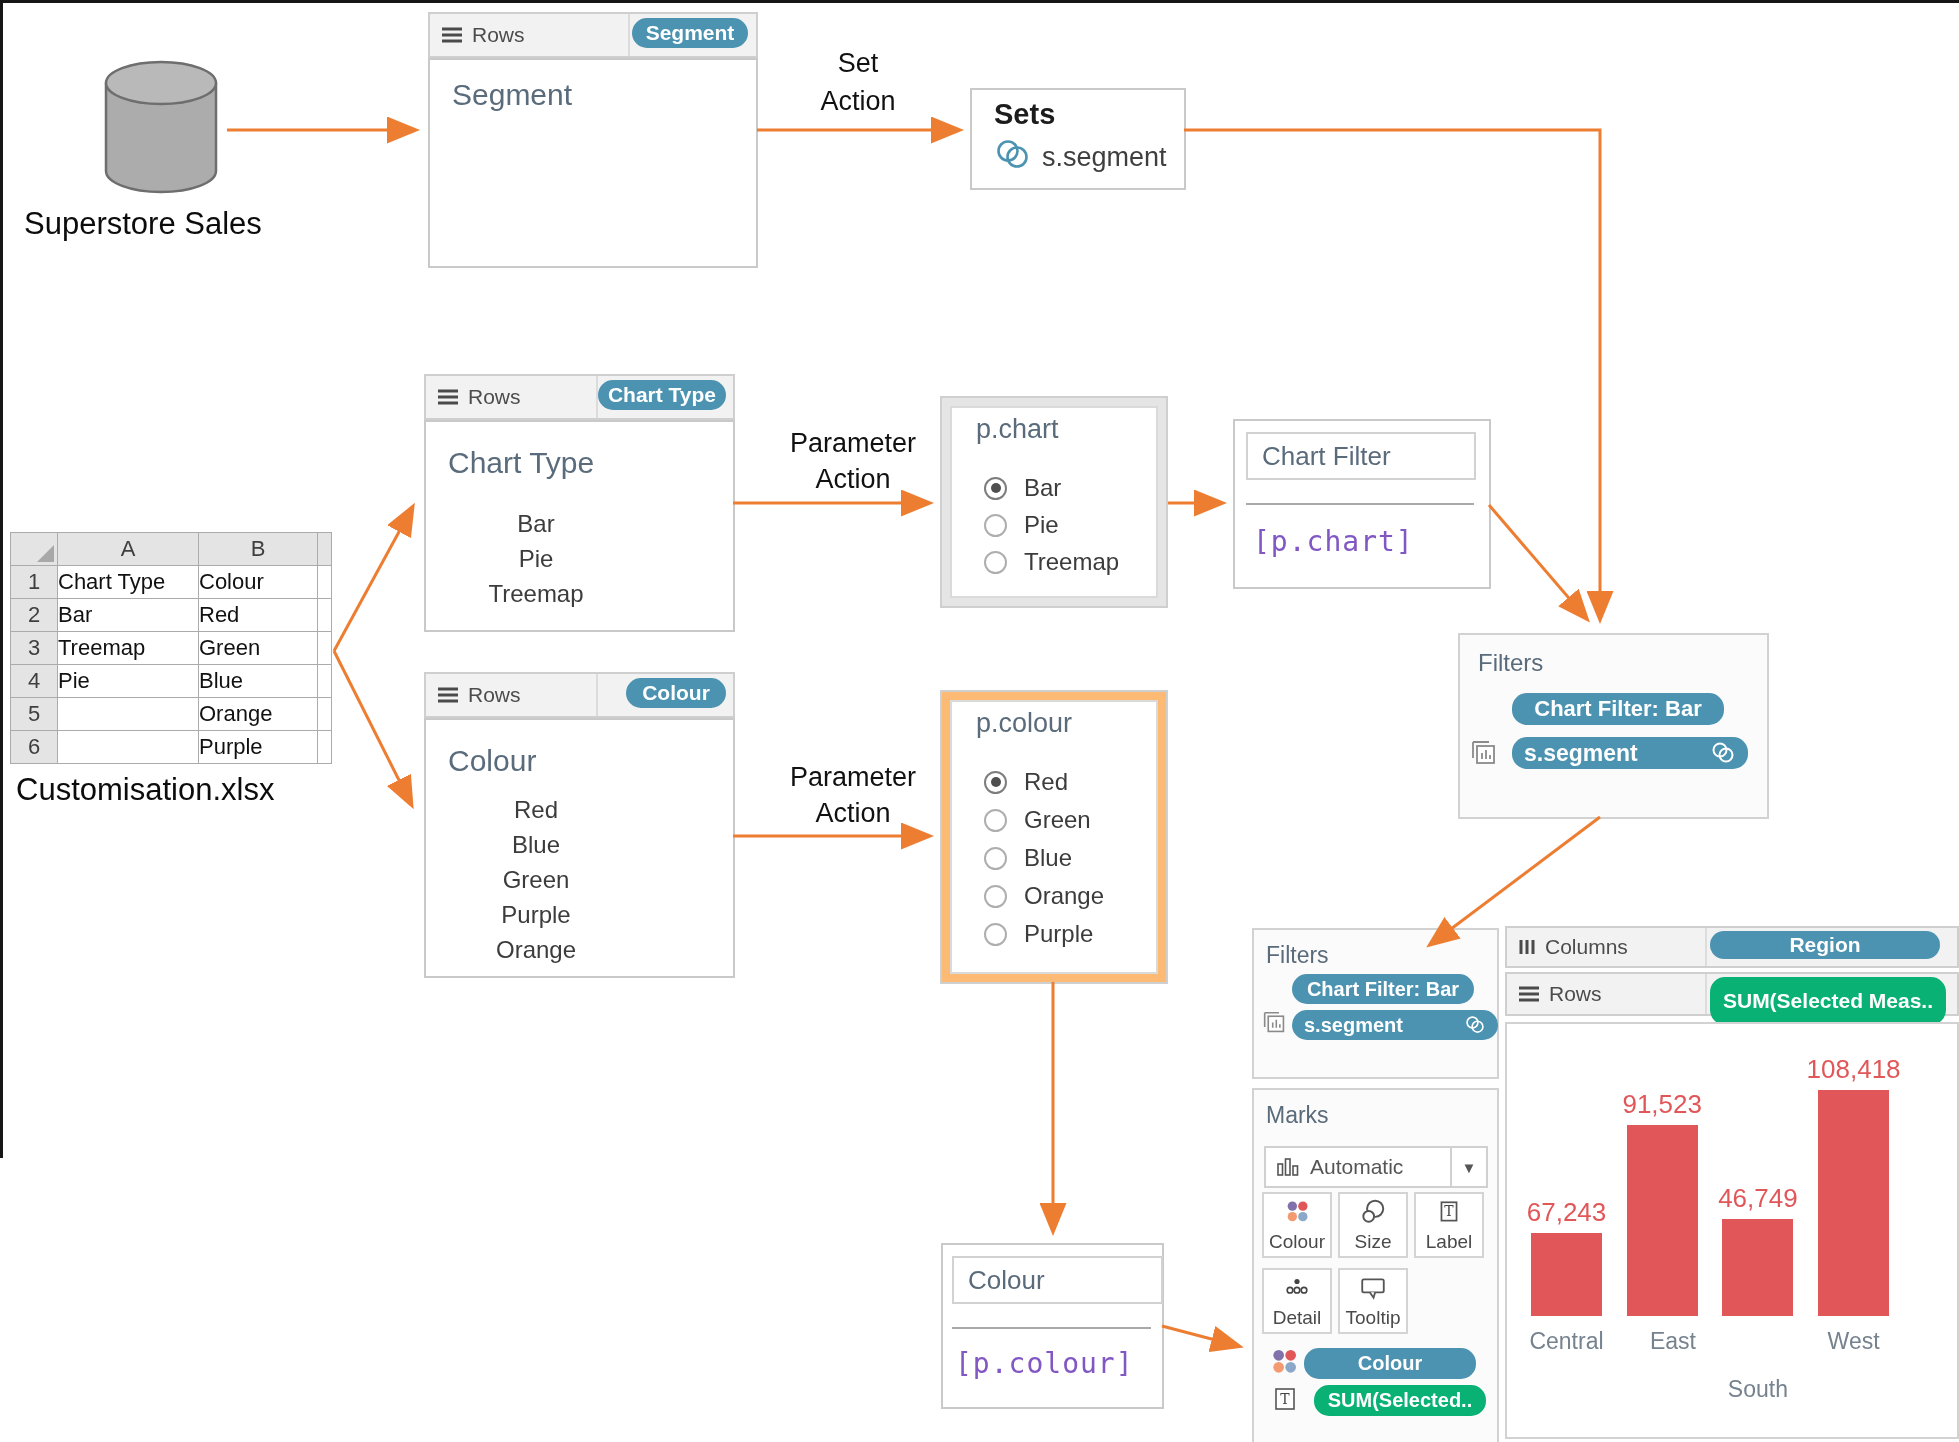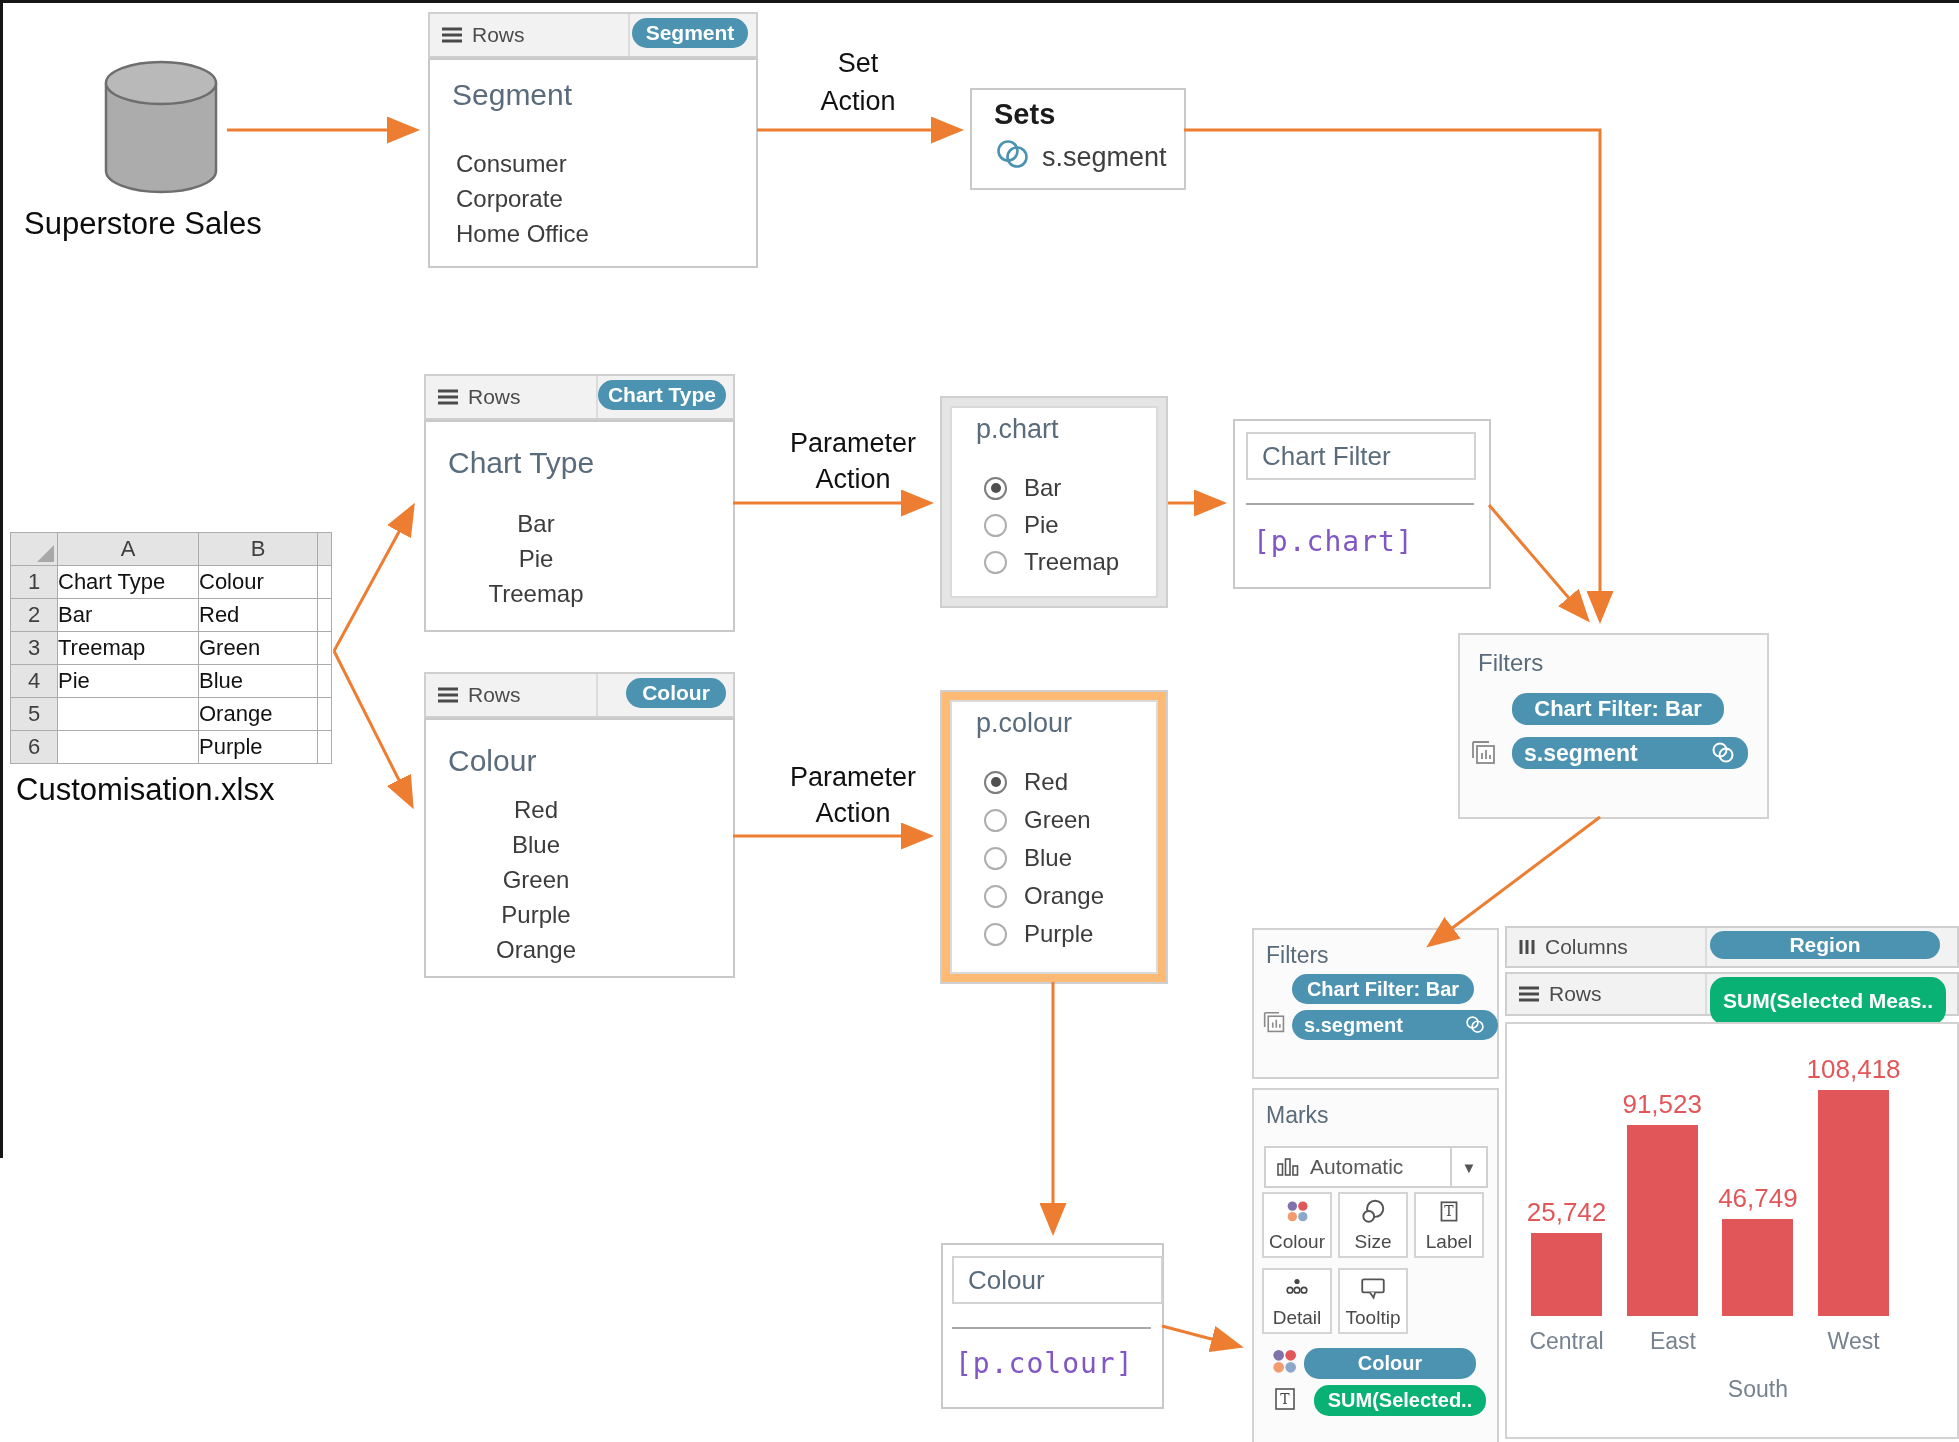--- a/index.html
+++ b/index.html
@@ -76,25 +76,20 @@
     <svg width="20" height="16" style="margin-left:12px">
         <path d="M0 2h20M0 8h20M0 14h20" stroke="#4a4a4a" stroke-width="3"></path>
       </svg>
     <span class="shelf-label">Rows</span>
     <span class="shelf-sep" style="left:198px"></span>
   </div>
   <div class="pill teal" style="left:632px;top:18px;width:116px;height:30px">Segment</div>
 
   <div class="card" style="left:428px;top:58px;width:326px;height:206px">
     <div class="card-title" style="left:22px;top:18px">Segment</div>
-    <div class="abs" style="left:26px;top:86px">
-      <div class="list-item">Consumer</div>
-      <div class="list-item">Corporate</div>
-      <div class="list-item">Home Office</div>
-    </div>
   </div>
 
   <div class="flow-label" style="left:788px;top:48px">Set</div>
   <div class="flow-label" style="left:788px;top:86px">Action</div>
 
   <div class="card" style="left:970px;top:88px;width:212px;height:98px">
     <div class="abs" style="left:22px;top:8px;font-size:29px;font-weight:700;color:#1c1c1c">Sets</div>
     <div class="abs" style="left:22px;top:48px">
       <svg width="38" height="34" viewBox="0 0 38 34">
         <circle cx="14" cy="13" r="9.5" fill="#ffffff" stroke="#4B93B1" stroke-width="2.6"></circle>
@@ -388,21 +383,21 @@
     <svg width="20" height="16" style="margin-left:12px">
         <path d="M0 2h20M0 8h20M0 14h20" stroke="#4a4a4a" stroke-width="3"></path>
       </svg>
     <span class="shelf-label">Rows</span>
     <span class="shelf-sep" style="left:198px"></span>
   </div>
   <div class="pill green" style="left:1710px;top:977px;width:236px;height:48px;font-size:21px">SUM(Selected Meas..</div>
 
   <div class="abs" style="left:1505px;top:1022px;width:450px;height:413px;background:#fff;border:2px solid #d2d2d2" id="bar-plot">
       <div class="bar" style="left: 24px; top: 209px; width: 71px; height: 83px; background: rgb(225, 87, 89);"></div>
-      <div class="bar-value" style="left: -0.5px; top: 173px; color: rgb(225, 87, 89);">25,742</div>
+      <div class="bar-value" style="left: -0.5px; top: 173px; color: rgb(225, 87, 89);">67,243</div>
       <div class="bar-cat" style="left: -0.5px; top: 304px;">Central</div>
       <div class="bar" style="left: 119.7px; top: 101px; width: 71px; height: 191px; background: rgb(225, 87, 89);"></div>
       <div class="bar-value" style="left: 95.2px; top: 65px; color: rgb(225, 87, 89);">91,523</div>
       <div class="bar-cat" style="left: 106px; top: 304px;">East</div>
       <div class="bar" style="left: 215.4px; top: 195px; width: 71px; height: 97px; background: rgb(225, 87, 89);"></div>
       <div class="bar-value" style="left: 190.9px; top: 159px; color: rgb(225, 87, 89);">46,749</div>
       <div class="bar-cat" style="left: 190.9px; top: 304px; margin-top: 48px;">South</div>
       <div class="bar" style="left: 311.1px; top: 66px; width: 71px; height: 226px; background: rgb(225, 87, 89);"></div>
       <div class="bar-value" style="left: 286.6px; top: 30px; color: rgb(225, 87, 89);">108,418</div>
       <div class="bar-cat" style="left: 286.6px; top: 304px;">West</div>

